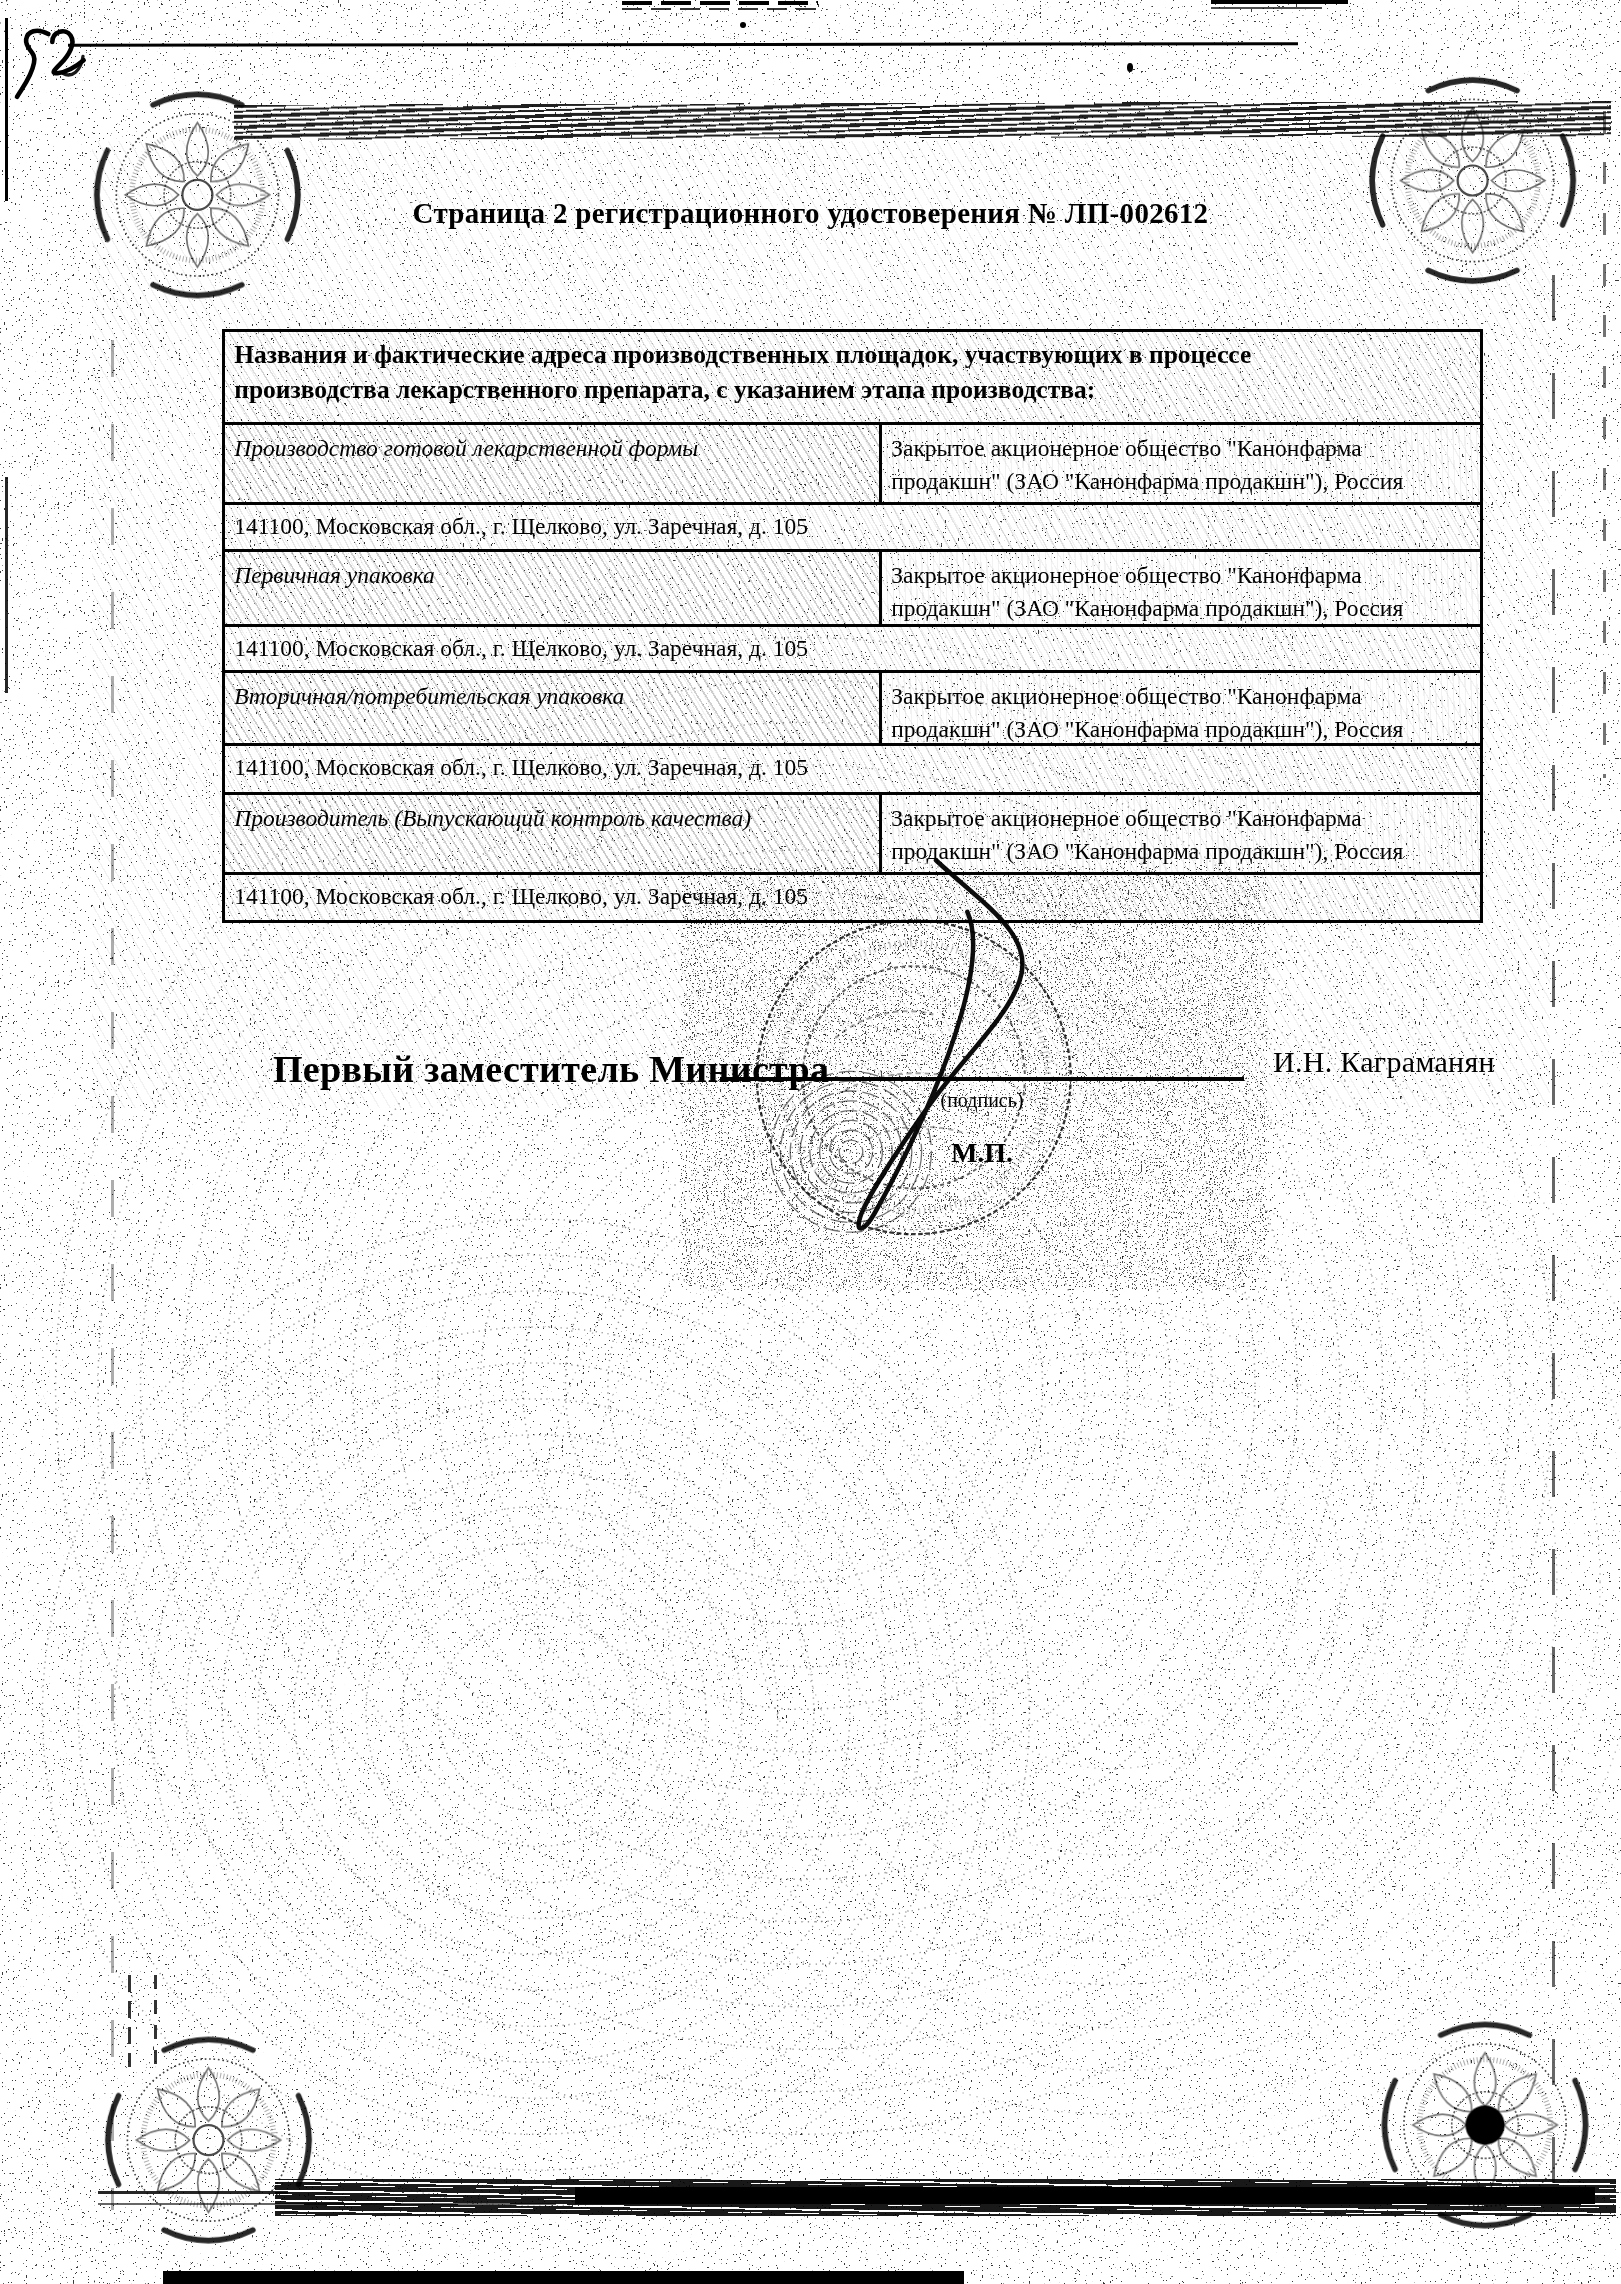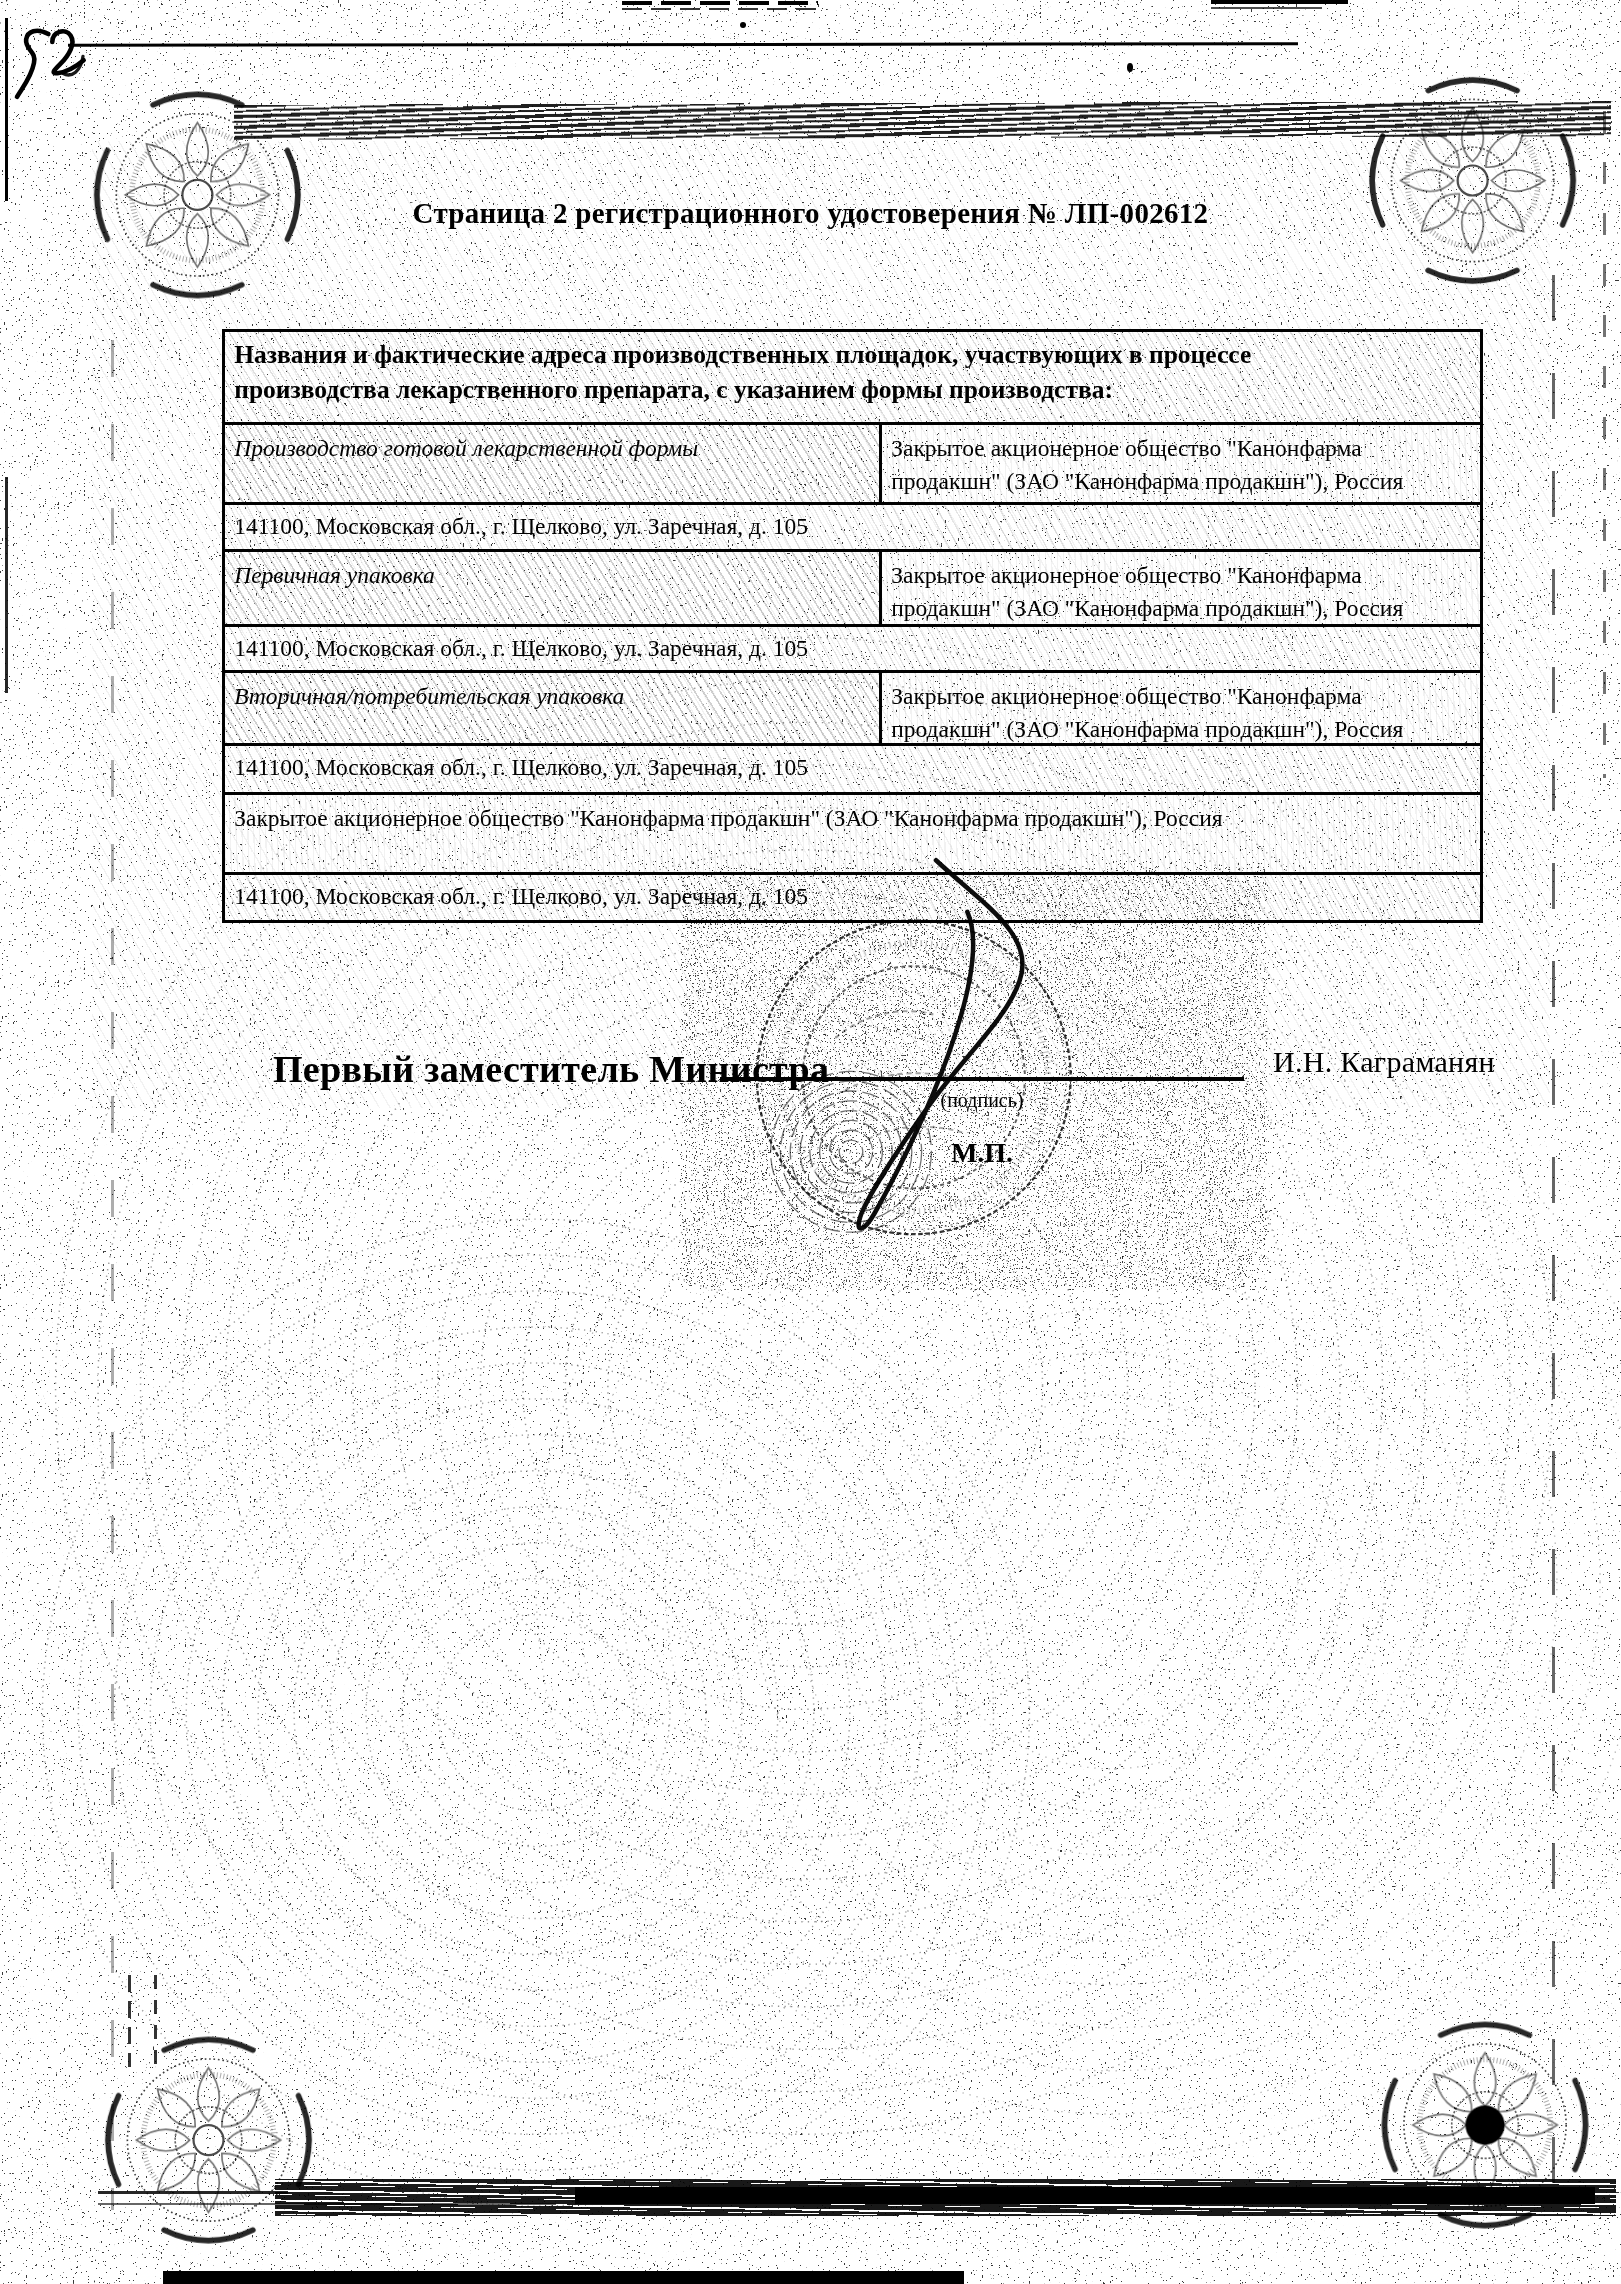--- a/index.html
+++ b/index.html
@@ -214,21 +214,21 @@
   <div class="abs line bottom-ext2"></div>
   <div class="abs bottom-bar"></div>
   <div class="abs ink-dot1"></div>
   <div class="abs ink-dot2"></div>
 
   <div class="abs doc-title">Страница 2 регистрационного удостоверения № ЛП-002612</div>
 
   <div class="abs sites-table">
     <div class="trow thead" style="height:90px">
       <div>Названия и фактические адреса производственных площадок, участвующих в процессе</div>
-      <div>производства лекарственного препарата, с указанием формы производства:</div>
+      <div>производства лекарственного препарата, с указанием этапа производства:</div>
     </div>
 
     <div class="trow cols" style="height:80px">
       <div class="cell stage">Производство готовой лекарственной формы</div>
       <div class="cell comp">Закрытое акционерное общество "Канонфарма продакшн" (ЗАО "Канонфарма продакшн"), Россия</div>
     </div>
     <div class="trow addr" style="height:47px">141100, Московская обл., г. Щелково, ул. Заречная, д. 105</div>
 
     <div class="trow cols" style="height:75px">
       <div class="cell stage">Первичная упаковка</div>
@@ -236,20 +236,21 @@
     </div>
     <div class="trow addr" style="height:46px">141100, Московская обл., г. Щелково, ул. Заречная, д. 105</div>
 
     <div class="trow cols" style="height:73px">
       <div class="cell stage">Вторичная/потребительская упаковка</div>
       <div class="cell comp">Закрытое акционерное общество "Канонфарма продакшн" (ЗАО "Канонфарма продакшн"), Россия</div>
     </div>
     <div class="trow addr" style="height:49px">141100, Московская обл., г. Щелково, ул. Заречная, д. 105</div>
 
     <div class="trow cols" style="height:80px">
+      <div class="cell stage">Производитель (Выпускающий контроль качества)</div>
       <div class="cell comp">Закрытое акционерное общество "Канонфарма продакшн" (ЗАО "Канонфарма продакшн"), Россия</div>
     </div>
     <div class="trow addr" style="height:48px">141100, Московская обл., г. Щелково, ул. Заречная, д. 105</div>
   </div>
 
   <div class="abs sig-role">Первый заместитель Министра</div>
   <div class="abs sig-line"></div>
   <div class="abs sig-caption">(подпись)</div>
   <div class="abs sig-mp">М.П.</div>
   <div class="abs sig-name">И.Н. Каграманян</div>

